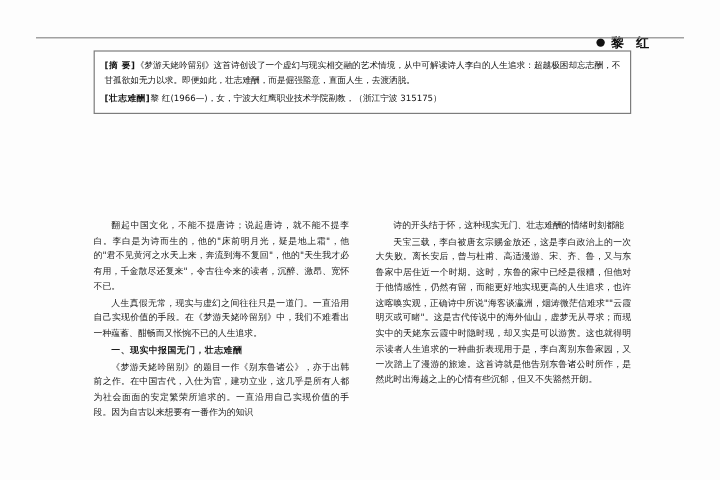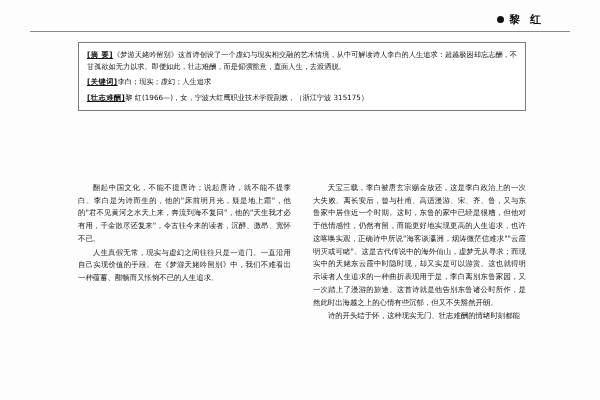--- a/index.html
+++ b/index.html
@@ -26,21 +26,21 @@
   .header {
     position: absolute;
     top: 0;
     left: 0;
     right: 0;
     height: 34px;
   }
   .author-line {
     position: absolute;
     right: 56px;
-    top: 12px;
+    top: 28px;
     display: flex;
     align-items: center;
     gap: 0;
     font-size: 11px;
     font-weight: bold;
     letter-spacing: 3px;
     color: #111;
   }
   .bullet {
     width: 7px;
@@ -74,21 +74,20 @@
     background: #ffffff;
   }
   .abs-row {
     display: block;
     text-align: justify;
     text-justify: inter-ideograph;
   }
   .abs-label {
     font-weight: bold;
     letter-spacing: 0.5px;
-    text-decoration: underline;
   }
   .abs-kw, .abs-bio {
     margin-top: 4px;
   }
   .abs-body {
     text-indent: 0;
   }
 
   
   .columns {
@@ -140,33 +139,32 @@
       <span class="bullet"></span>
       <span>黎  红</span>
     </div>
   </div>
   <div class="rule"></div>
 
   <div class="abstract-box">
     <div class="abs-row abs-body">
       <span class="abs-label">[摘  要]</span><span>《梦游天姥吟留别》这首诗创设了一个虚幻与现实相交融的艺术情境，从中可解读诗人李白的人生追求：超越极困却忘志酬，不甘孤欲如无力以求。即便如此，壮志难酬，而是倔强豁意，直面人生，去渡洒脱。</span>
     </div>
-    <div class="abs-row abs-kw">
-      <span class="abs-label">[关键词]</span><span>李白；现实；虚幻；人生追求</span>
-    </div>
     <div class="abs-row abs-bio">
       <span class="abs-label">[壮志难酬]</span><span>黎  红(1966—)，女，宁波大红鹰职业技术学院副教，（浙江宁波  315175）</span>
     </div>
   </div>
 
   <div class="columns">
     <div class="col">
       <p>翻起中国文化，不能不提唐诗；说起唐诗，就不能不提李白。李白是为诗而生的，他的"床前明月光，疑是地上霜"，他的"君不见黄河之水天上来，奔流到海不复回"，他的"天生我才必有用，千金散尽还复来"，令古往今来的读者，沉醉、激昂、宽怀不已。</p>
       <p>人生真假无常，现实与虚幻之间往往只是一道门。一直沿用自己实现价值的手段。在《梦游天姥吟留别》中，我们不难看出一种蕴蓄、酣畅而又怅惋不已的人生追求。</p>
+      <p class="sec-head">一、现实中报国无门，壮志难酬</p>
+      <p>《梦游天姥吟留别》的题目一作《别东鲁诸公》，亦于出韩前之作。在中国古代，入仕为官，建功立业，这几乎是所有人都为社会面面的安定繁荣所追求的。一直沿用自己实现价值的手段。因为自古以来想要有一番作为的知识</p>
     </div>
     <div class="col">
+      <p>诗的开头结于怀，这种现实无门、壮志难酬的情绪时刻都能</p>
       <p>天宝三载，李白被唐玄宗赐金放还，这是李白政治上的一次大失败。离长安后，曾与杜甫、高适漫游、宋、齐、鲁，又与东鲁家中居住近一个时期。这时，东鲁的家中已经是很糟，但他对于他情感性，仍然有留，而能更好地实现更高的人生追求，也许这喀唤实观，正确诗中所说"海客谈瀛洲，烟涛微茫信难求""云霞明灭或可睹"。这是古代传说中的海外仙山，虚梦无从寻求；而现实中的天姥东云霞中时隐时现，却又实是可以游赏。这也就得明示读者人生追求的一种曲折表现用于是，李白离别东鲁家园，又一次踏上了漫游的旅途。这首诗就是他告别东鲁诸公时所作，是然此时出海越之上的心情有些沉郁，但又不失豁然开朗。</p>
-      <p>诗的开头结于怀，这种现实无门、壮志难酬的情绪时刻都能</p>
     </div>
     <div class="fade-bottom"></div>
   </div>
 
 </div>
 
 </body></html>

